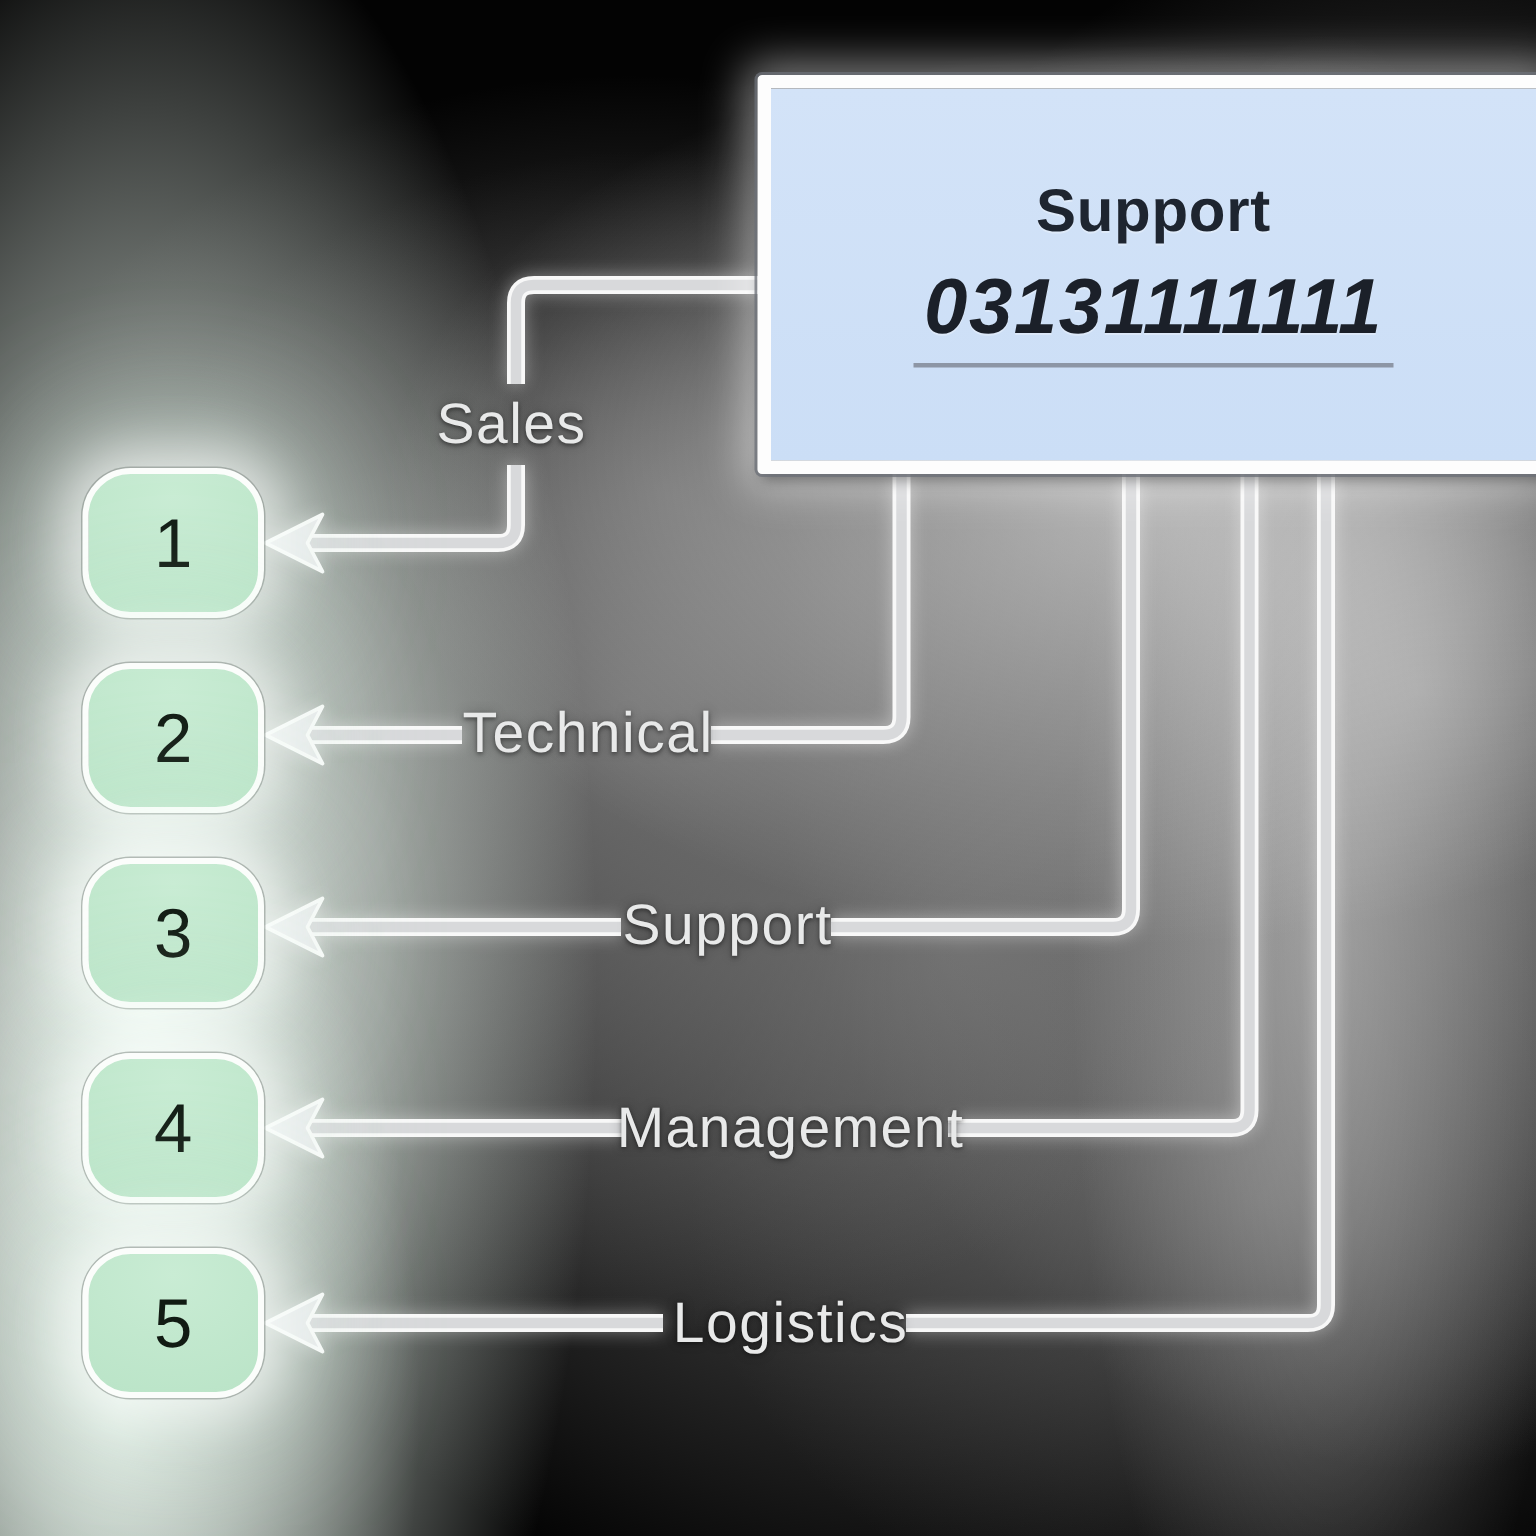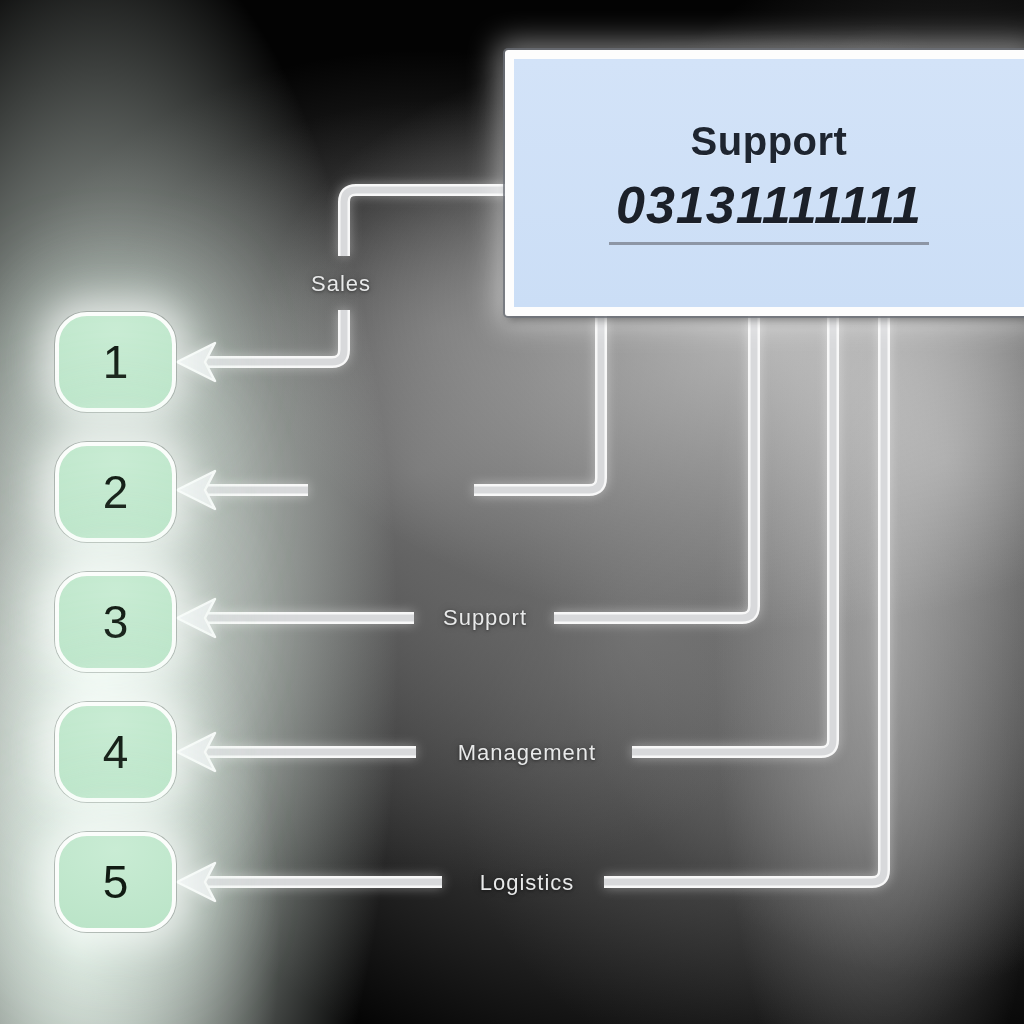--- a/index.html
+++ b/index.html
@@ -42,21 +42,21 @@
   .node{
     position:absolute;left:55px;width:121px;height:100px;box-sizing:border-box;
     background:radial-gradient(130% 130% at 50% 15%, #c9ecd4, #b5e1c3);
     border:4px solid #fbfdfb;border-radius:32px;
     box-shadow:0 0 0 1px rgba(120,130,124,0.5), 0 0 36px 12px rgba(255,255,255,0.65), 0 0 90px 28px rgba(222,248,232,0.35);
     display:flex;align-items:center;justify-content:center;
   }
   .node-number{font-size:46px;font-weight:500;color:#111b13;line-height:1;}
   .edge-label{
     position:absolute;transform:translate(-50%,-50%);white-space:nowrap;
-    font-size:22px;font-weight:400;letter-spacing:1px;color:#e8e9e9;
+    font-size:38px;font-weight:400;letter-spacing:1px;color:#e8e9e9;
     text-shadow:0 1px 3px rgba(0,0,0,0.45), 0 0 8px rgba(0,0,0,0.25);
   }
 </style>
 </head>
 <body>
 
 <div class="stage">
 
   <svg class="connector-svg" width="1024" height="1024" viewBox="0 0 1024 1024">
 
@@ -106,17 +106,18 @@
     <span class="node-number">3</span>
   </div>
   <div class="node" style="top:702px">
     <span class="node-number">4</span>
   </div>
   <div class="node" style="top:832px">
     <span class="node-number">5</span>
   </div>
 
   <span class="edge-label" style="left:341px;top:284px">Sales</span>
+  <span class="edge-label" style="left:392px;top:490px">Technical</span>
   <span class="edge-label" style="left:485px;top:618px">Support</span>
   <span class="edge-label" style="left:527px;top:883px">Logistics</span>
   <span class="edge-label" style="left:527px;top:753px">Management</span>
 
 </div>
 
 </body></html>

